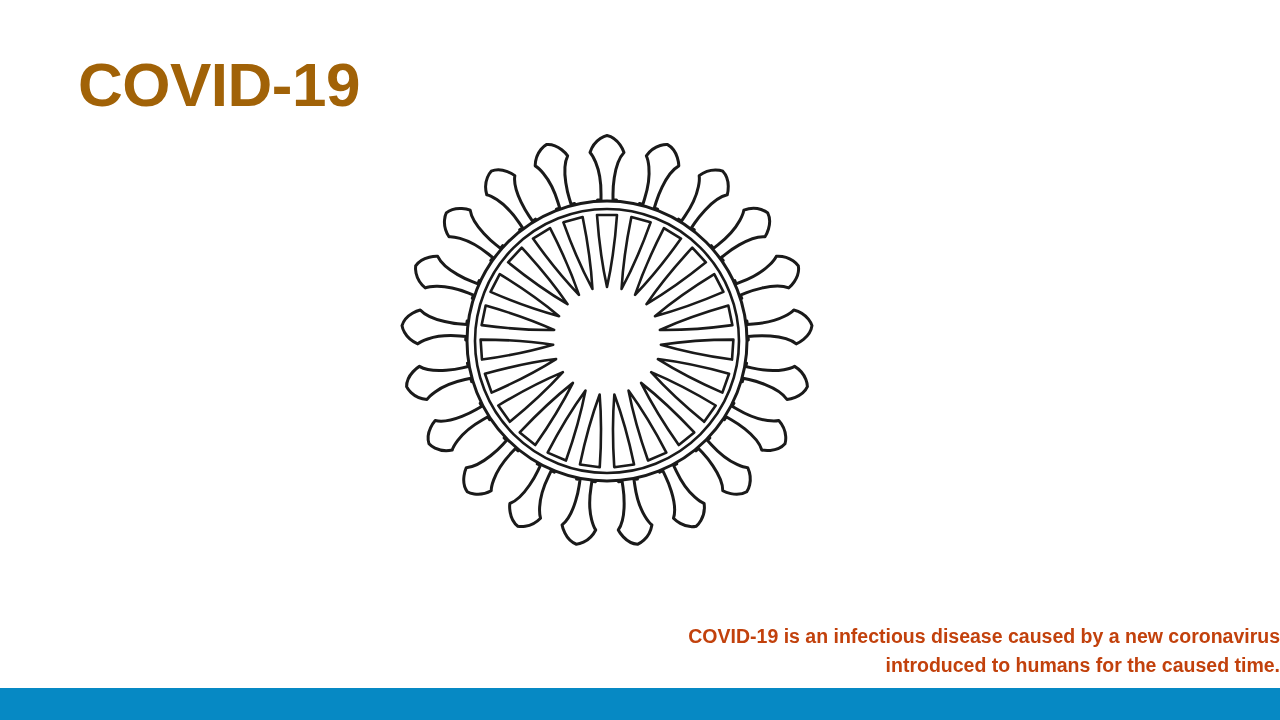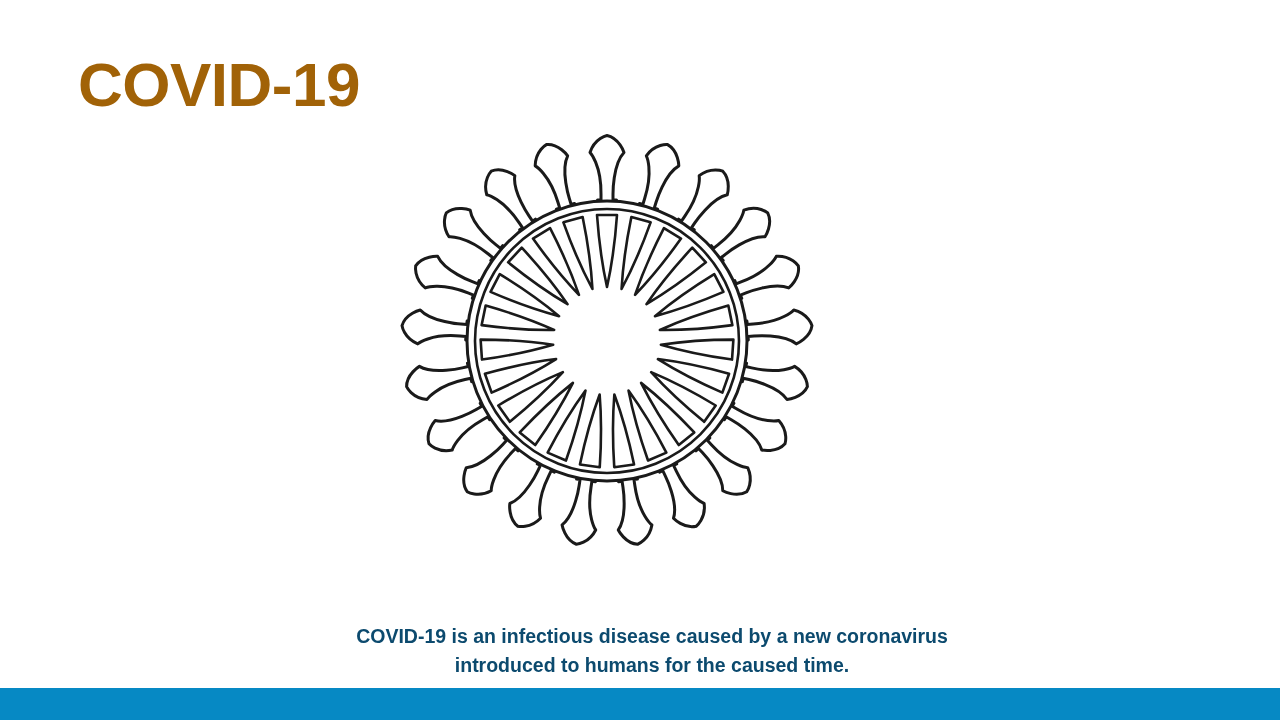--- a/index.html
+++ b/index.html
@@ -40,25 +40,25 @@
   .virus-wrap svg {
     display: block;
     width: 100%;
     height: 100%;
   }
   .caption {
     position: absolute;
     left: 0;
     right: 0;
     top: 622px;
-    text-align: center;
+    text-align: right;
     font-size: 19.5px;
     line-height: 29px;
     font-weight: bold;
-    color: #0c4a6e;
+    color: #c2410c;
     margin-left: 24px;
   }
   .caption .line {
     display: block;
     white-space: nowrap;
   }
   .footer-bar {
     position: absolute;
     left: 0;
     bottom: 0;

